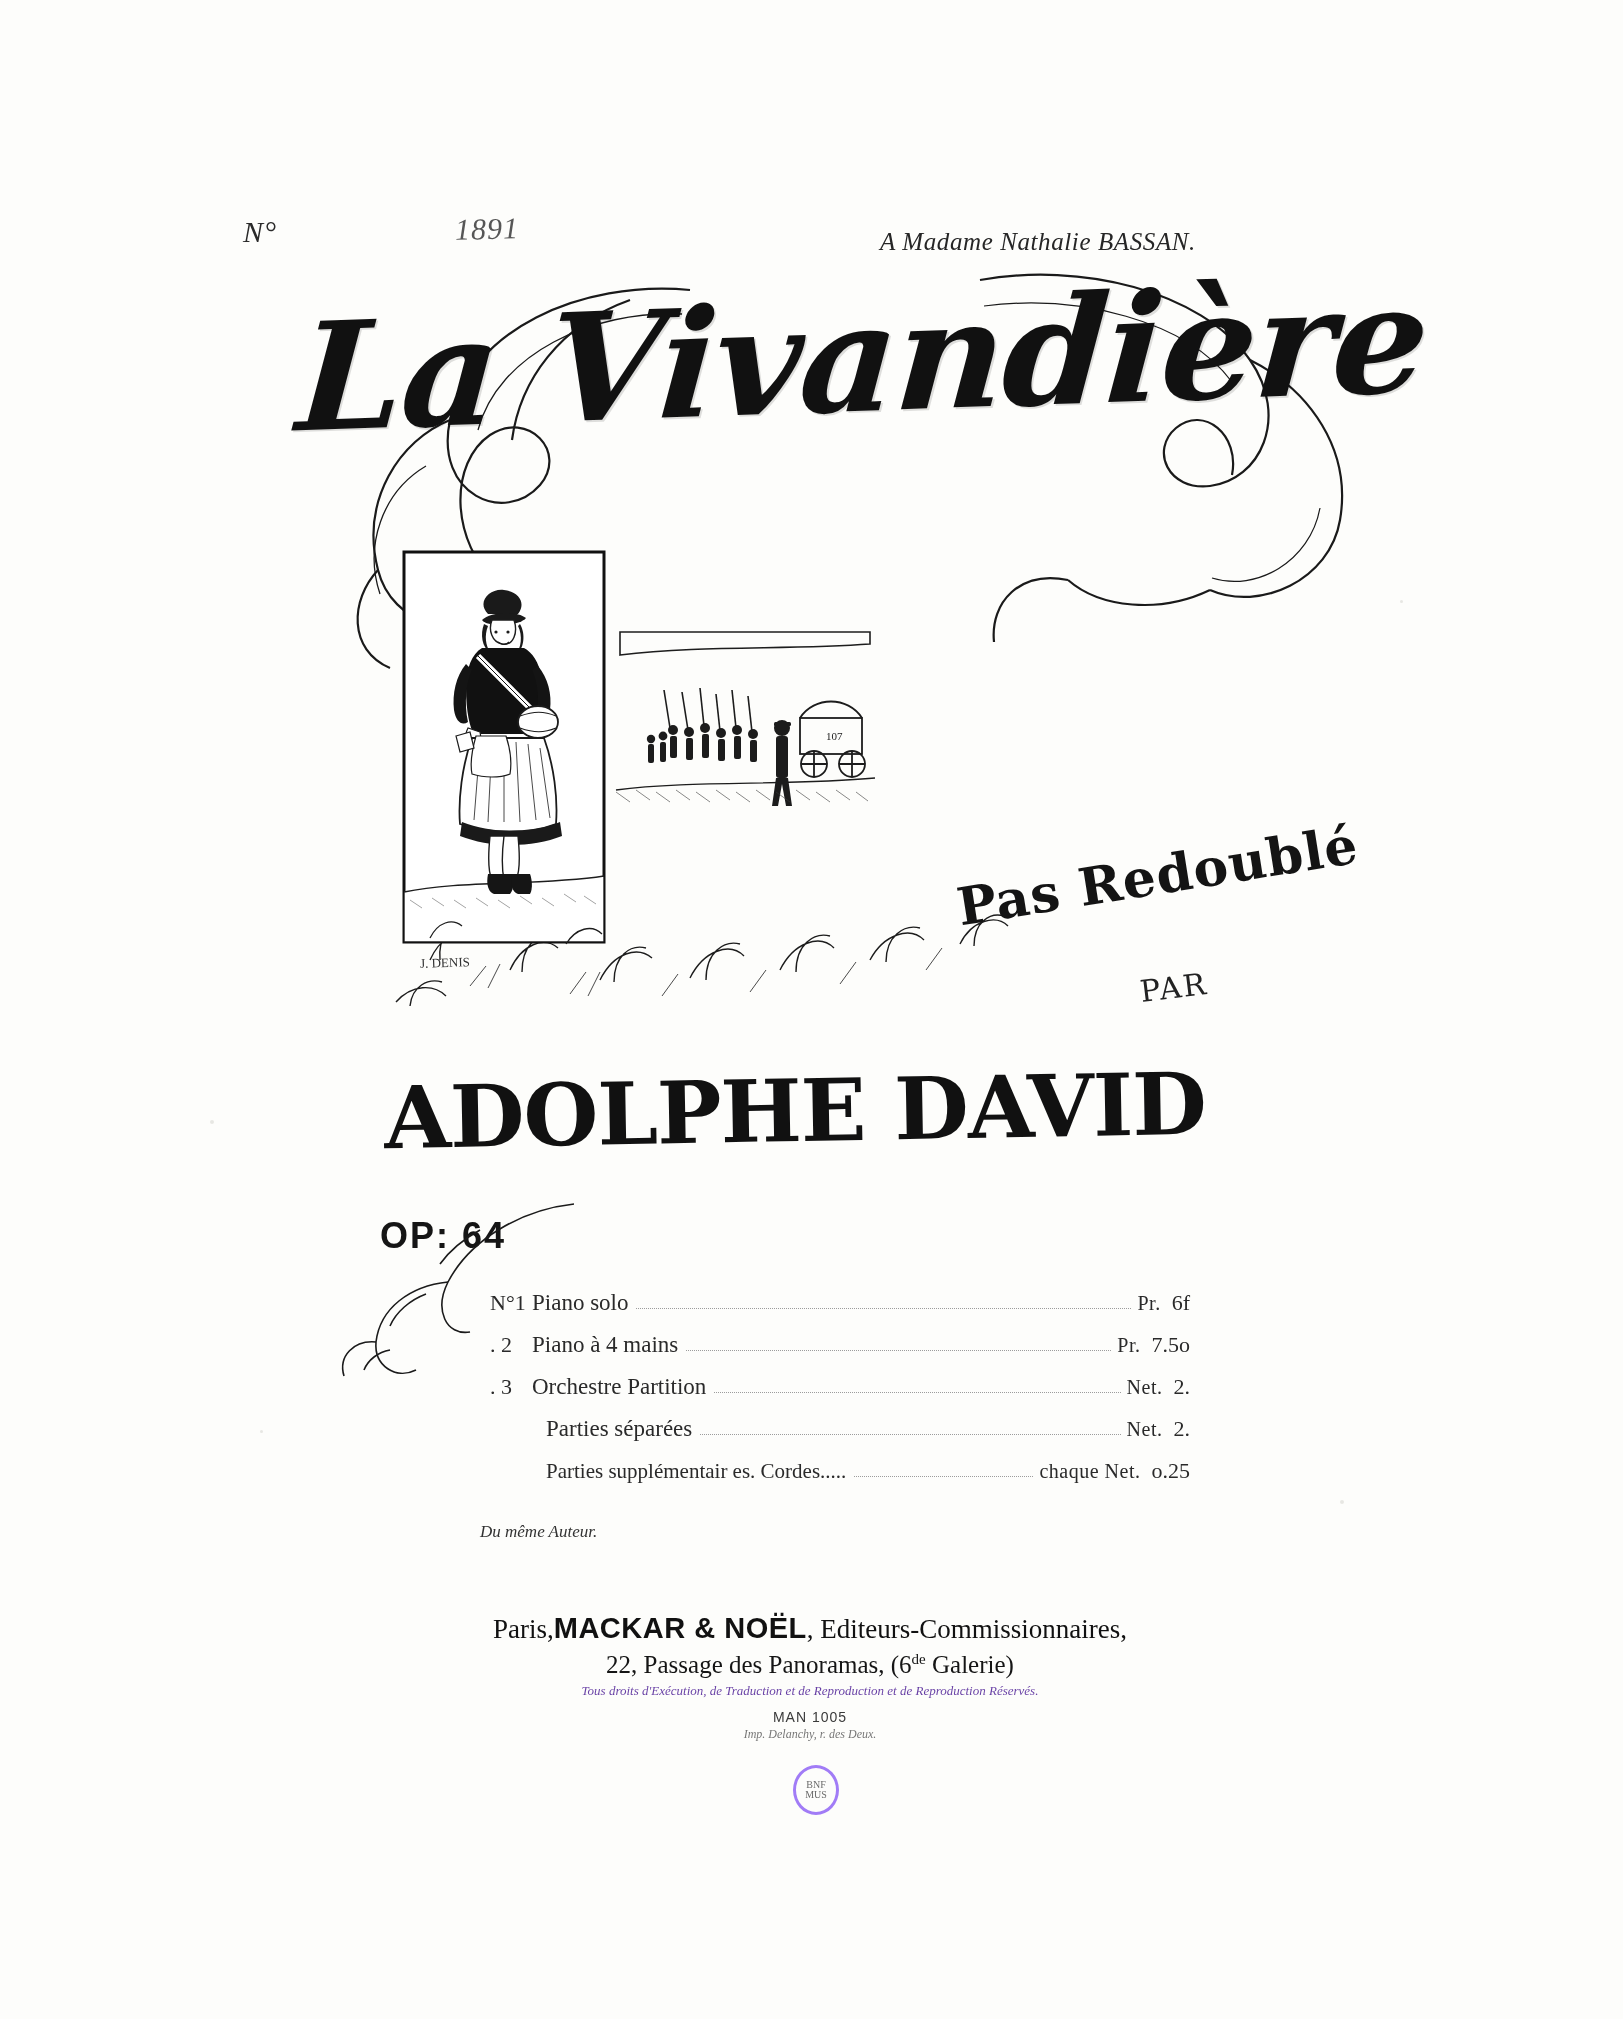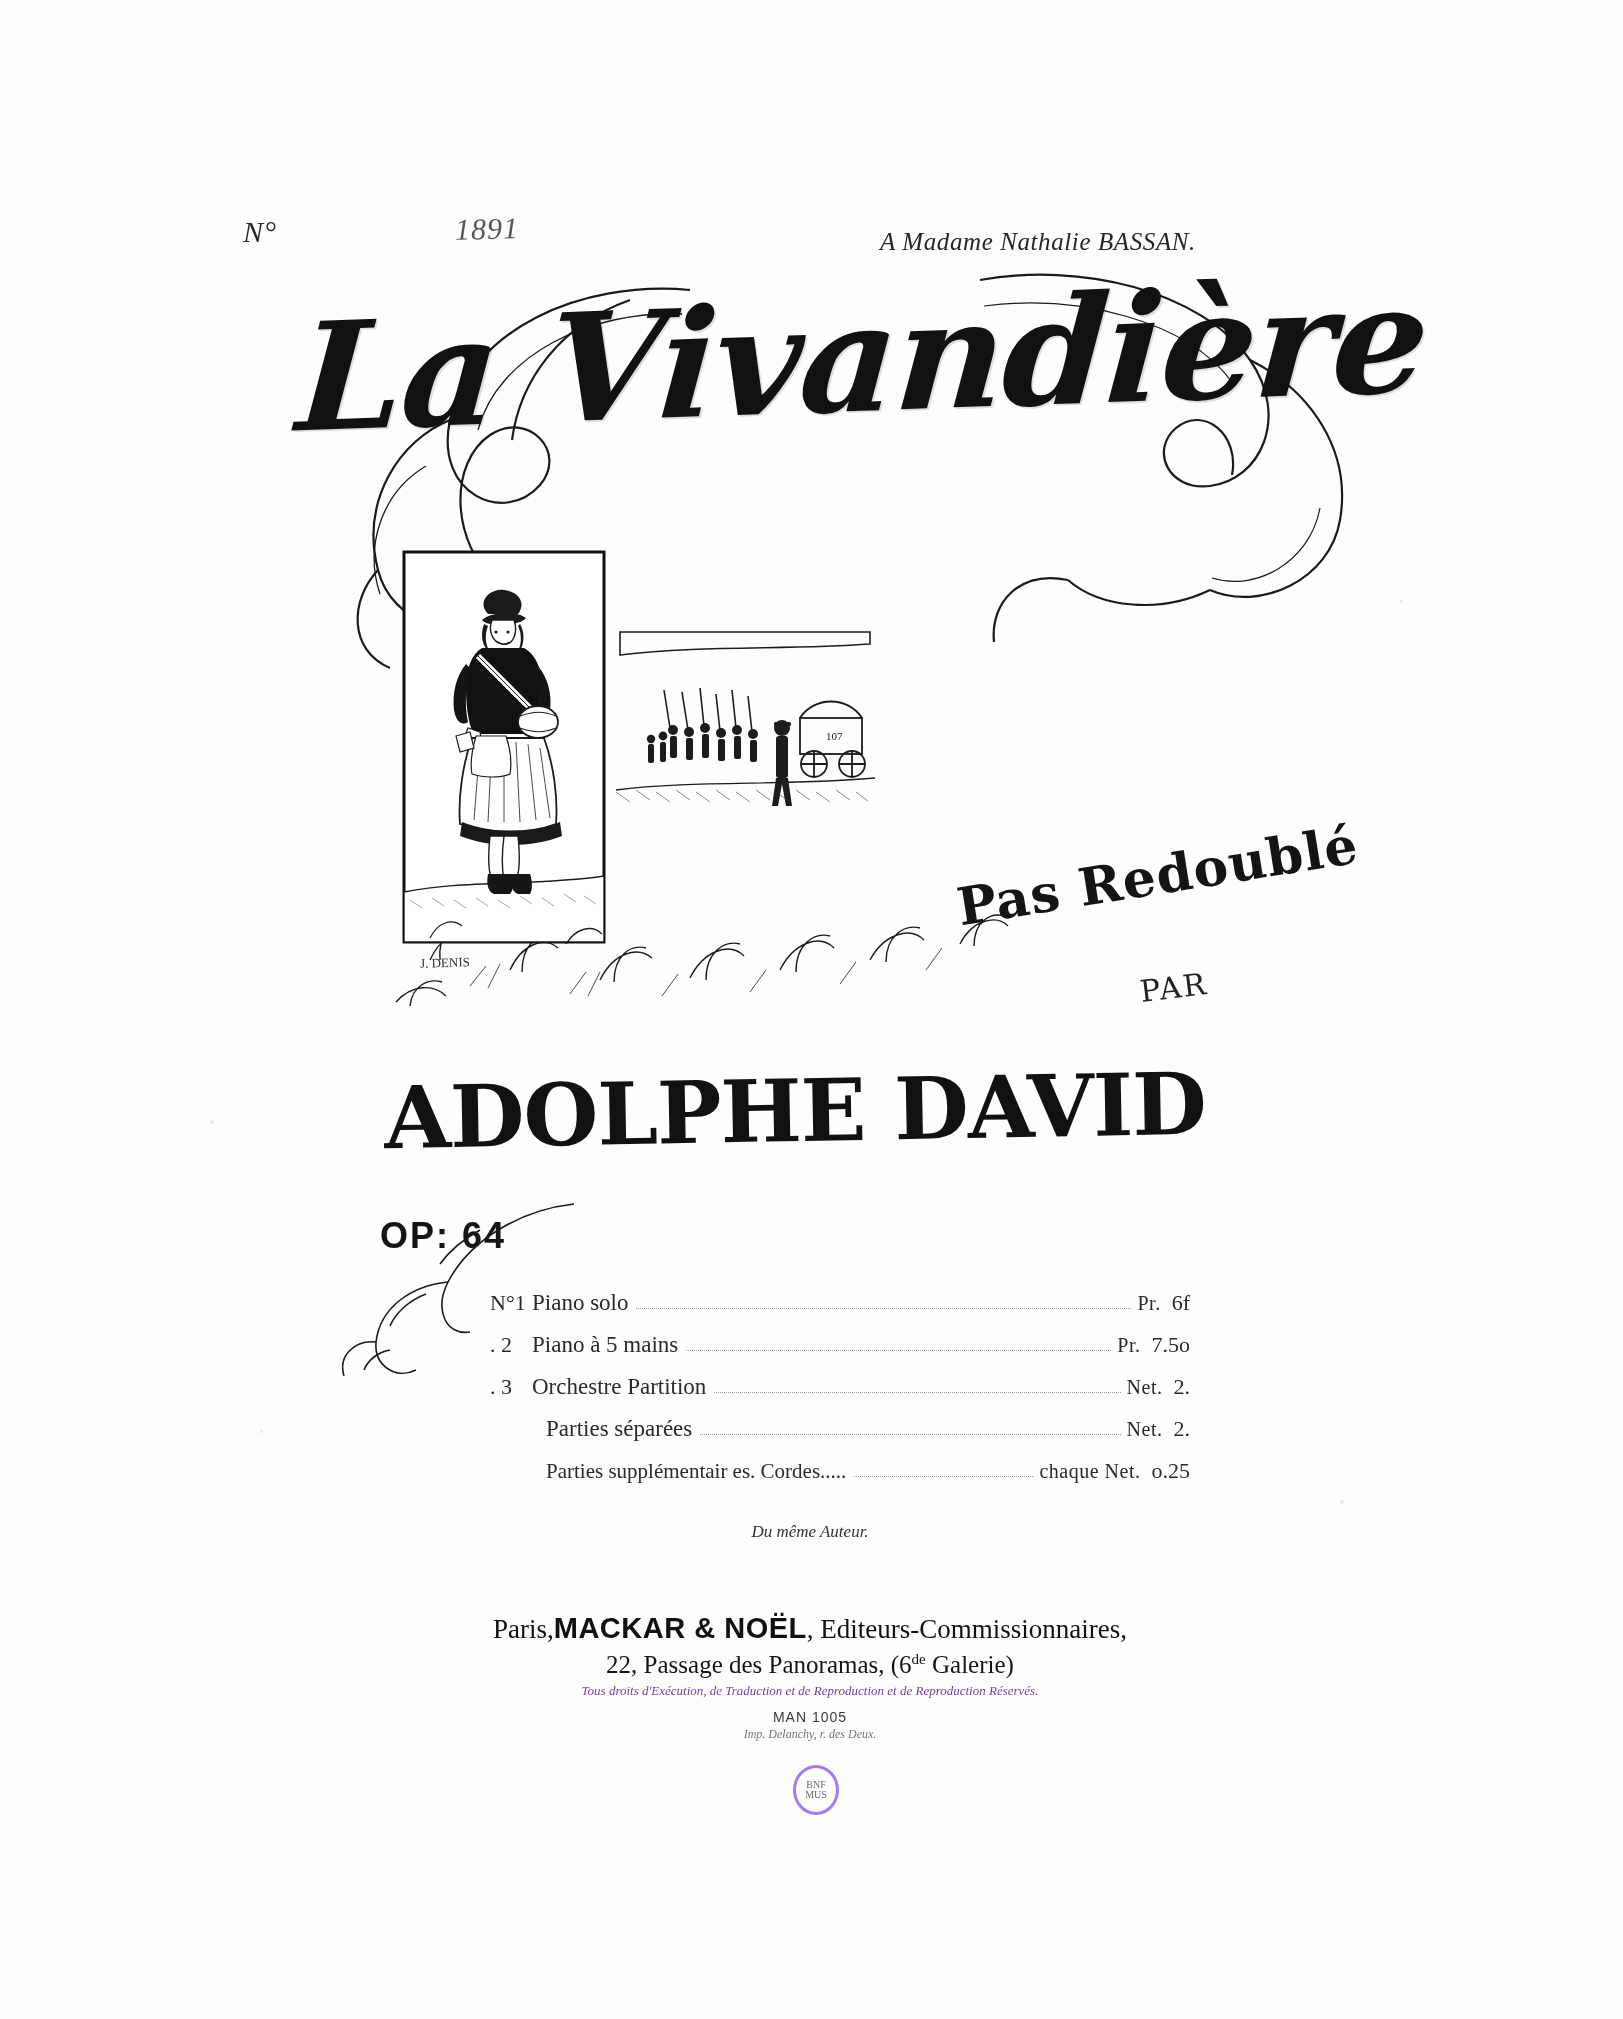--- a/index.html
+++ b/index.html
@@ -191,21 +191,20 @@
   .c-price .cur { font-size: 20px; letter-spacing: .5px; }
   .c-row.sub .c-label { padding-left: 14px; }
   .c-row.small { font-size: 21px; }
 
   
   .same-author-head {
     position: absolute;
     left: 480px;
     top: 1522px;
     width: 660px;
-    text-align: center;
     font-family: "Liberation Serif", serif;
     font-style: italic;
     font-size: 17px;
     color: #333;
   }
   .same-author {
     position: absolute;
     left: 480px;
     top: 1550px;
     width: 660px;
@@ -519,21 +518,21 @@
       <span class="c-num">N°1</span>
       <span class="c-label">Piano solo</span>
       <span class="c-dots"></span>
       <span class="c-price">
         <span class="cur">Pr.</span>
         &nbsp;<span>6f</span>
       </span>
     </div>
     <div class="c-row">
       <span class="c-num">. 2</span>
-      <span class="c-label">Piano à 5 mains</span>
+      <span class="c-label">Piano à 4 mains</span>
       <span class="c-dots"></span>
       <span class="c-price">
         <span class="cur">Pr.</span>
         &nbsp;<span>7.5o</span>
       </span>
     </div>
     <div class="c-row">
       <span class="c-num">. 3</span>
       <span class="c-label">Orchestre  Partition</span>
       <span class="c-dots"></span>

